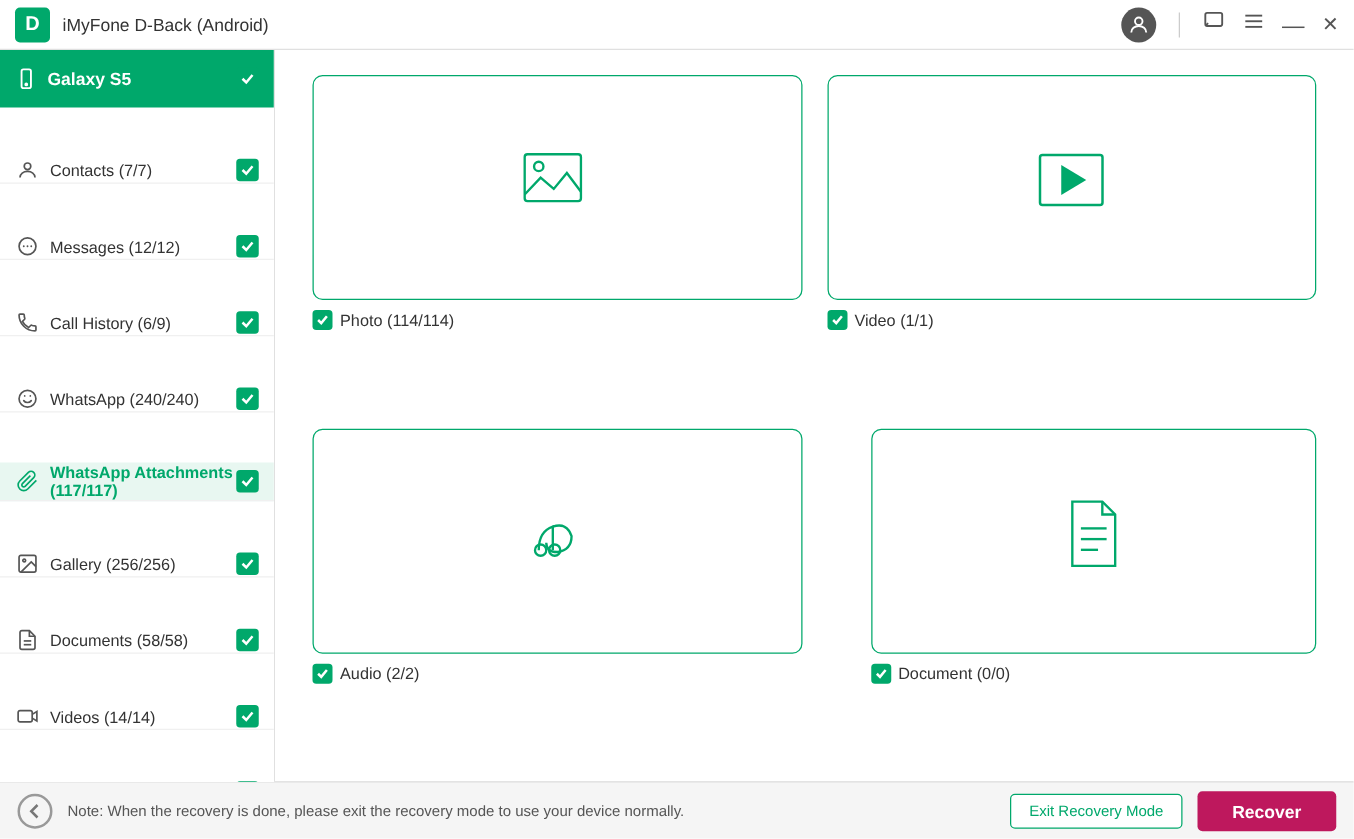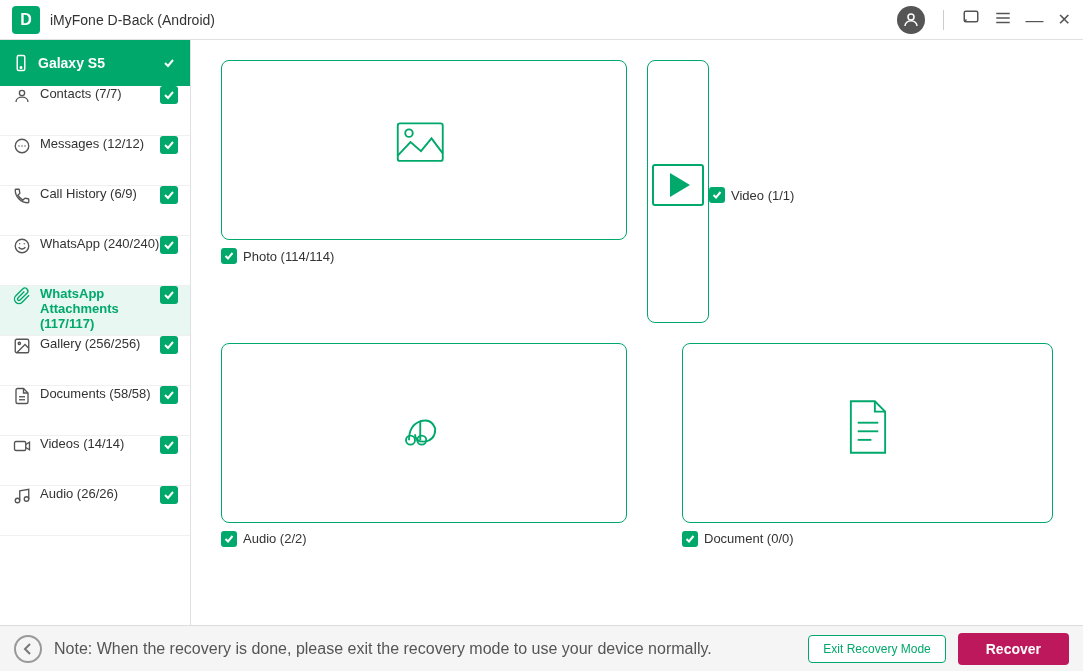--- a/index.html
+++ b/index.html
@@ -21,33 +21,34 @@
     .titlebar-avatar {
       width: 28px; height: 28px; border-radius: 50%; background: #555;
       display: flex; align-items: center; justify-content: center; color: #fff; font-size: 14px;
     }
     .titlebar-sep { width: 1px; height: 20px; background: #ccc; margin: 0 4px; }
 
     
     .main-layout { display: flex; flex: 1; overflow: hidden; }
 
     
-    .sidebar { width: 191px; flex-shrink: 0; background: #fff; border-right: 1px solid #e0e0e0; display: flex; flex-direction: column; overflow-y: auto; }
+    .sidebar { width: 220px; flex-shrink: 0; background: #fff; border-right: 1px solid #e0e0e0; display: flex; flex-direction: column; overflow-y: auto; }
 
     .sidebar-header {
       background: #00a86b; color: #fff; padding: 0 12px;
       height: 46px; display: flex; align-items: center; justify-content: space-between;
       font-size: 14px; font-weight: 600; flex-shrink: 0;
     }
     .sidebar-header-left { display: flex; align-items: center; gap: 8px; }
 
     .sidebar-item {
-      display: flex; align-items: flex-start; padding: 0 12px;
+      display: flex; align-items: center; padding: 0 12px;
       height: 50px; border-bottom: 1px solid #f0f0f0; cursor: pointer;
       position: relative;
+      margin-top: 40px;
     }
     .sidebar-item.active { background: #e8f7f1; }
     .sidebar-item-icon { width: 20px; height: 20px; margin-right: 8px; display: flex; align-items: center; justify-content: center; flex-shrink: 0; }
     .sidebar-item-label { flex: 1; color: #333; font-size: 13px; }
     .sidebar-item.active .sidebar-item-label { color: #00a86b; font-weight: 700; }
     .sidebar-item.active .sidebar-item-icon svg { stroke: #00a86b; }
     .checkbox {
       width: 18px; height: 18px; border-radius: 3px; background: #00a86b;
       display: flex; align-items: center; justify-content: center; flex-shrink: 0;
     }
@@ -64,21 +65,21 @@
       position: relative; min-height: 180px;
     }
     .grid-cell-icon { font-size: 50px; color: #00a86b; }
     .cell-label-row { margin-top: 8px; display: flex; align-items: center; gap: 6px; font-size: 13px; color: #333; }
 
     
     .bottom-bar {
       height: 46px; background: #f5f5f5; border-top: 1px solid #ddd;
       display: flex; align-items: center; padding: 0 14px; gap: 12px; flex-shrink: 0;
     }
-    .bottom-bar-note { flex: 1; font-size: 16px; color: #555; }
+    .bottom-bar-note { flex: 1; font-size: 12px; color: #555; }
     .exit-recovery-btn {
       border: 1.5px solid #00a86b; background: #fff; color: #00a86b;
       padding: 6px 14px; border-radius: 4px; cursor: pointer; font-size: 12px;
     }
     .recover-btn {
       background: #be185d; color: #fff; border: none;
       padding: 8px 28px; border-radius: 4px; cursor: pointer; font-size: 14px; font-weight: 600;
     }
     .back-circle {
       width: 28px; height: 28px; border-radius: 50%; border: 2px solid #999;
@@ -297,21 +298,21 @@
         <div class="cell-label-row">
           <div class="checkbox" style="width:16px;height:16px;">
             <svg width="10" height="10" viewBox="0 0 10 10">
                 <polyline points="1.5,5 4,7.5 8.5,2" stroke="white" stroke-width="2" fill="none"></polyline>
               </svg>
           </div>
           <span>Photo (114/114)</span>
         </div>
       </div>
 
-      <div style="display:flex; ">
+      <div style="display:flex; flex-direction:column;">
         <div class="grid-cell">
           <div class="grid-cell-icon video-icon">
             <svg width="60" height="50" viewBox="0 0 60 50" fill="none" stroke="#00a86b" stroke-width="2">
               <rect x="5" y="5" width="50" height="40" rx="2"></rect>
               <polygon points="22,13 22,37 42,25" fill="#00a86b" stroke="none"></polygon>
             </svg>
           </div>
         </div>
         <div class="cell-label-row">
           <div class="checkbox" style="width:16px;height:16px;">

